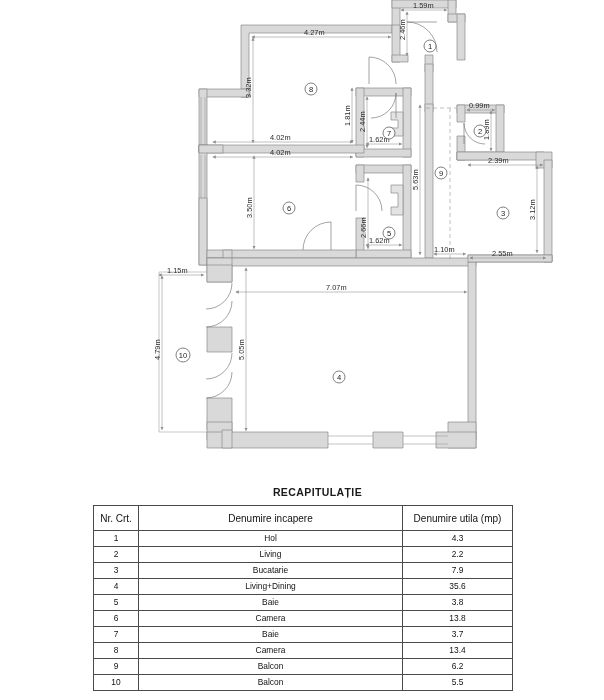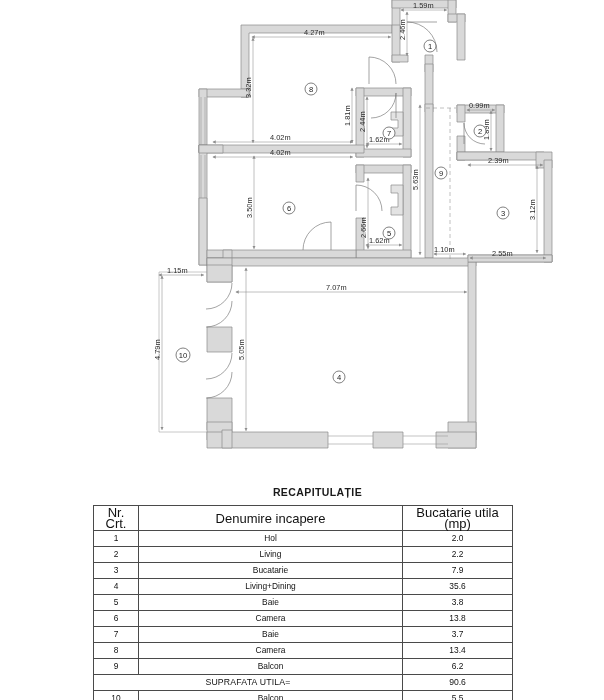--- a/index.html
+++ b/index.html
@@ -73,21 +73,21 @@
     border: 1px solid #4a4a4a;
     padding: 1px 2px;
     height: 13px;
     line-height: 11px;
     font-weight: normal;
     text-align: center;
     background: #fff;
   }
   table.recap thead td {
     height: 22px;
-    font-size: 13px;
+    font-size: 10px;
   }
   .col-nr { width: 45px; }
   .col-name { width: 264px; }
   .col-area { width: 110px; }
   .sum-label {
     text-align: right;
     padding-right: 5px;
     font-weight: bold;
     font-size: 8.7px;
     letter-spacing: 0.2px;
@@ -349,28 +349,28 @@
     <table class="recap">
       <colgroup>
         <col class="col-nr">
           <col class="col-name">
           <col class="col-area">
       </colgroup>
       <thead>
         <tr>
           <td>Nr. Crt.</td>
           <td>Denumire incapere</td>
-          <td>Bucatarie utila (mp)</td>
+          <td>Denumire utila (mp)</td>
         </tr>
       </thead>
       <tbody>
         <tr>
           <td>1</td>
           <td>Hol</td>
-          <td>2.0</td>
+          <td>4.3</td>
         </tr>
         <tr>
           <td>2</td>
           <td>Living</td>
           <td>2.2</td>
         </tr>
         <tr>
           <td>3</td>
           <td>Bucatarie</td>
           <td>7.9</td>
@@ -399,24 +399,20 @@
           <td>8</td>
           <td>Camera</td>
           <td>13.4</td>
         </tr>
         <tr>
           <td>9</td>
           <td>Balcon</td>
           <td>6.2</td>
         </tr>
 
-        <tr>
-          <td class="sum-label" colspan="2">SUPRAFATA UTILA=</td>
-          <td class="sum-value">90.6</td>
-        </tr>
 
         <tr>
           <td>10</td>
           <td>Balcon</td>
           <td>5.5</td>
         </tr>
 
       </tbody>
     </table>
   </div>

